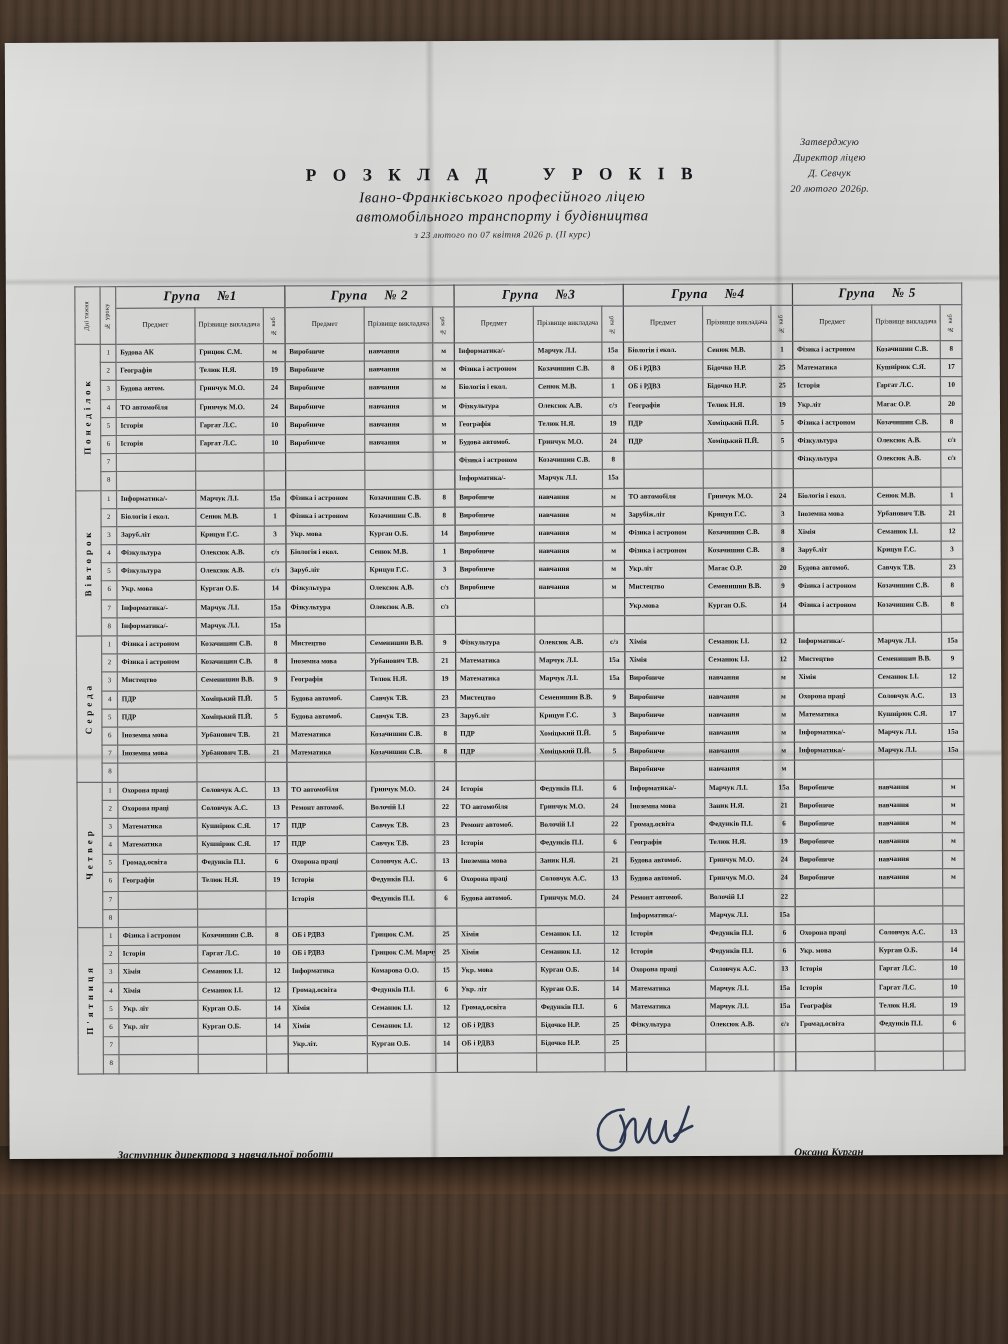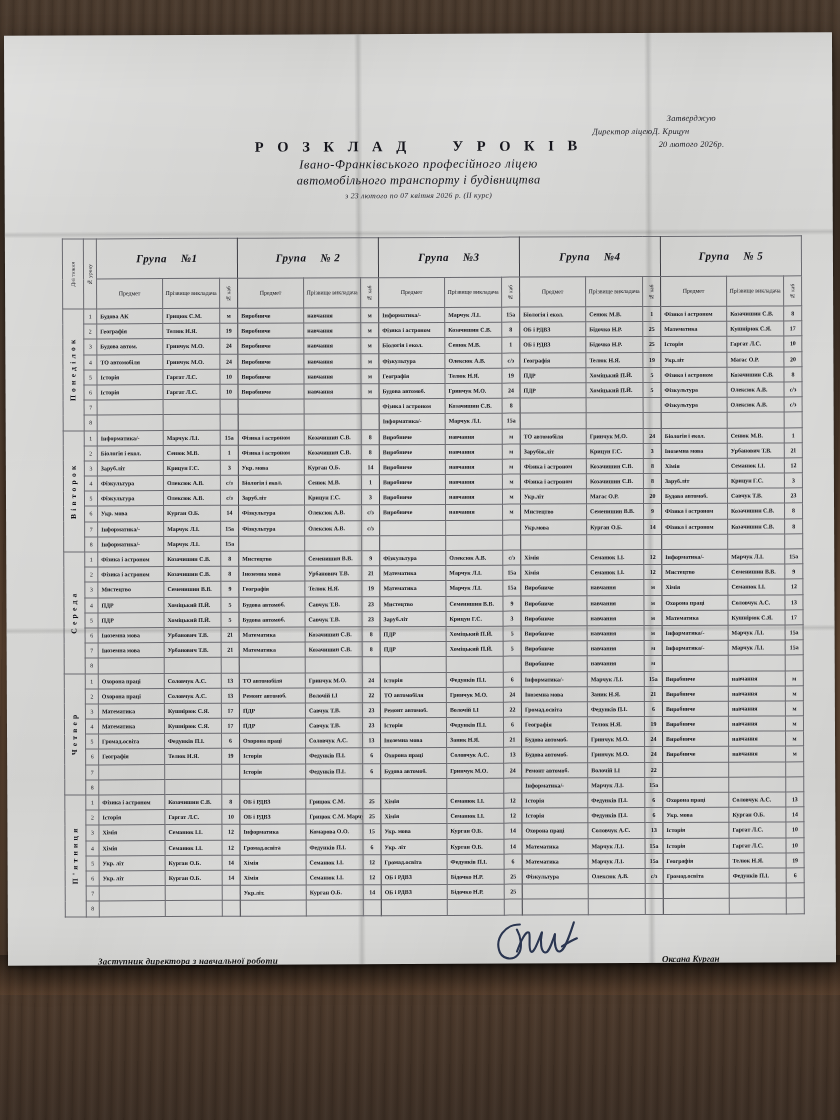--- a/index.html
+++ b/index.html
@@ -56,21 +56,21 @@
   .crease.h{left:0;right:0;height:10px;background:linear-gradient(180deg,rgba(255,255,255,0),rgba(90,90,90,.5),rgba(255,255,255,.45),rgba(255,255,255,0));}
 
   #content{position:absolute;inset:0;padding:0;z-index:3;color:#111;}
 
   
   .approve{
     position:absolute; right:36px; top:66px; width:210px;
     text-align:center; font-style:italic; font-size:8.3px; line-height:1.55;
     color:#1a1a22; letter-spacing:.2px;margin-top:14px;
   }
-  .approve .row2{display:flex;justify-content:flex-start;padding:0 6px;}
+  .approve .row2{display:flex;justify-content:center;padding:0 6px;flex-direction:column;}
 
   
   .titleblock{position:absolute; left:0; right:0; top:104px; text-align:center;}
   .t1{font-weight:bold;font-size:14.5px;letter-spacing:5px;color:#15151c;}
   .t1 .gap{display:inline-block;width:24px;}
   .t2{font-style:italic;font-size:12.4px;letter-spacing:.6px;margin-top:2px;color:#15151c;}
   .t3{font-style:italic;font-size:12.4px;letter-spacing:.4px;margin-top:1px;color:#15151c;}
   .t4{font-style:italic;font-size:7.6px;letter-spacing:.3px;margin-top:3px;color:#22222a;}
   .t4 .crs{margin-left:0;text-align:center;}
 
@@ -79,21 +79,21 @@
   table{border-collapse:collapse;width:100%;table-layout:fixed;}
   td,th{
     border:0.7px solid #6a6a70;
     font-size:5.9px; line-height:1.05;
     padding:0 1.5px; color:#101016;
     font-weight:bold; font-family:"Liberation Serif",serif;
     overflow:hidden;white-space:nowrap;
   }
   .grouphdr{
     font-style:italic;font-weight:bold;font-size:11px;letter-spacing:.5px;
-    text-align:center;height:17px;padding:11px;
+    text-align:center;height:17px;padding:0;
   }
   .grouphdr span.num{margin-left:14px;}
   .colhdr{height:26px;text-align:center;font-weight:normal;font-size:5.9px;white-space:normal;line-height:1.15;}
   .vert{
     writing-mode:vertical-rl;transform:rotate(180deg);
     text-align:center;font-weight:normal;font-size:5.2px;line-height:1.1;
     letter-spacing:.2px;
   }
   .daycell{
     text-align:center;vertical-align:middle;
@@ -134,21 +134,21 @@
   <div class="crease v" style="left:640px"></div>
   <div class="crease h" style="top:196px"></div>
   <div class="crease h" style="top:592px"></div>
 
   <div id="content">
 
     <div class="approve">
       <div>Затверджую</div>
       <div class="row2">
         <span>Директор ліцею</span>
-        <span>Д. Крицун</span>
+        <span>Д. Севчук</span>
       </div>
       <div>20 лютого 2026р.</div>
     </div>
 
     <div class="titleblock">
       <div class="t1">
         <span>Р О З К Л А Д</span>
         <span class="gap"></span>
         <span>У Р О К І В</span>
       </div>

